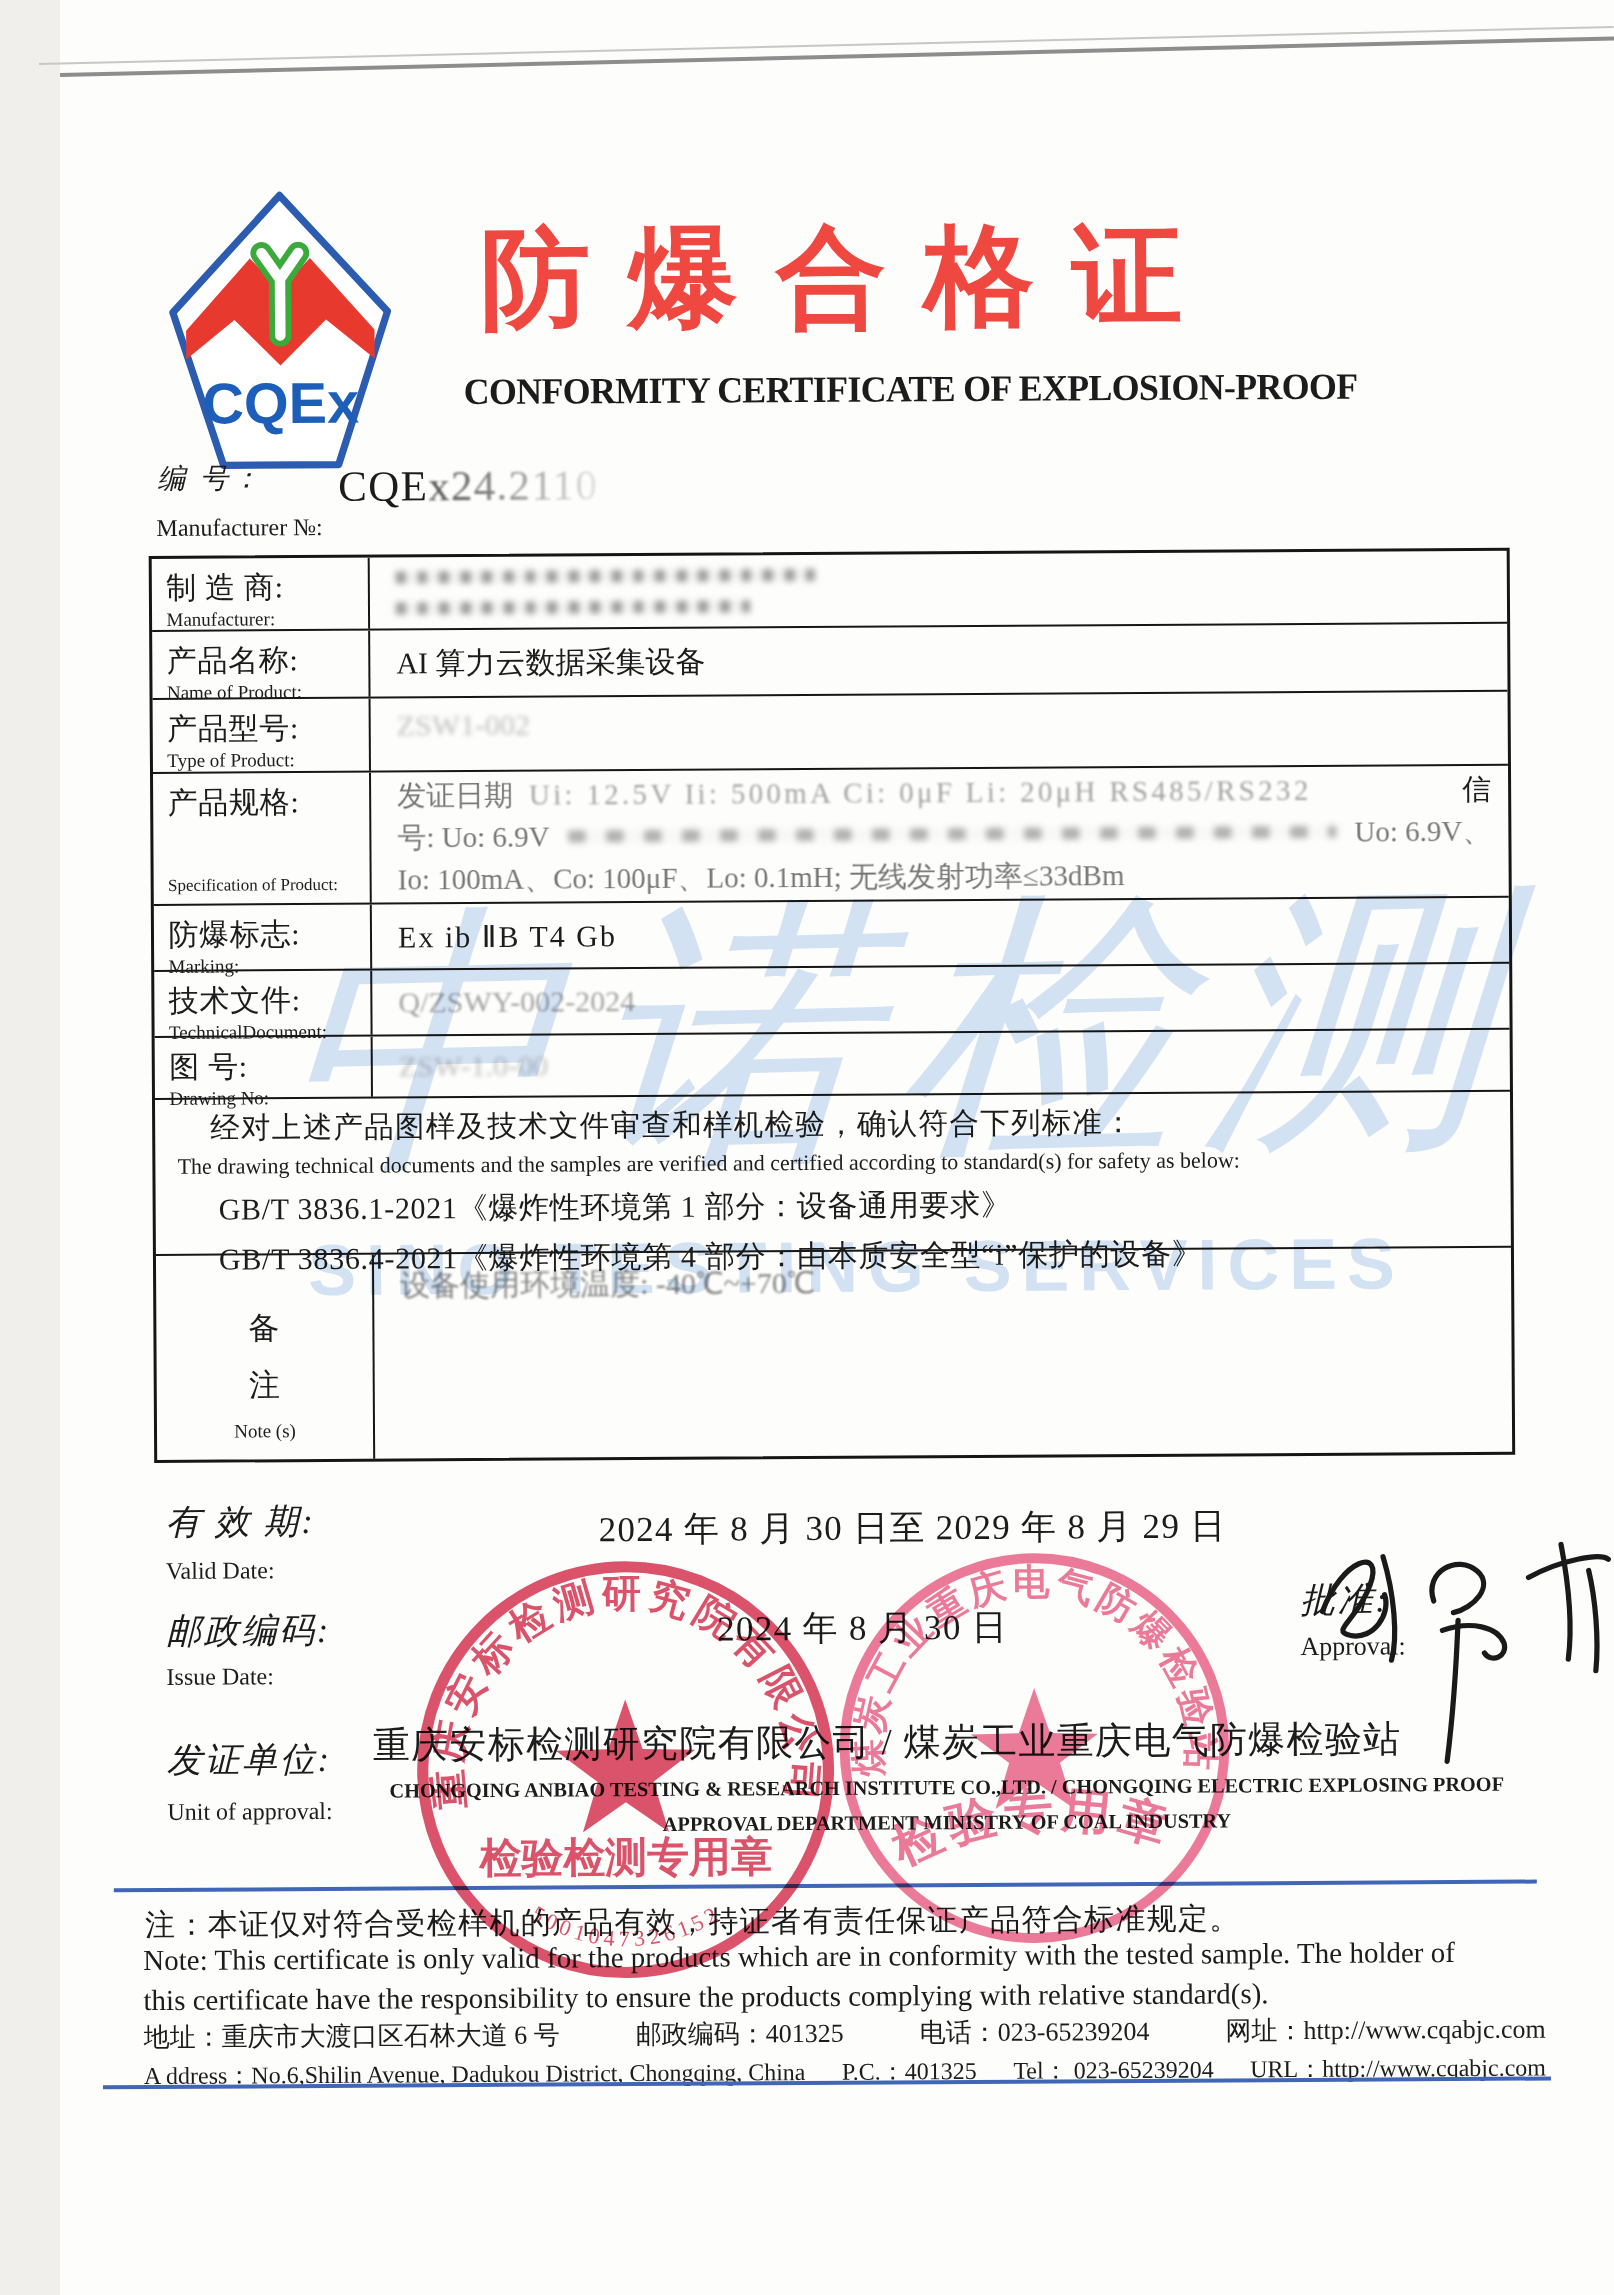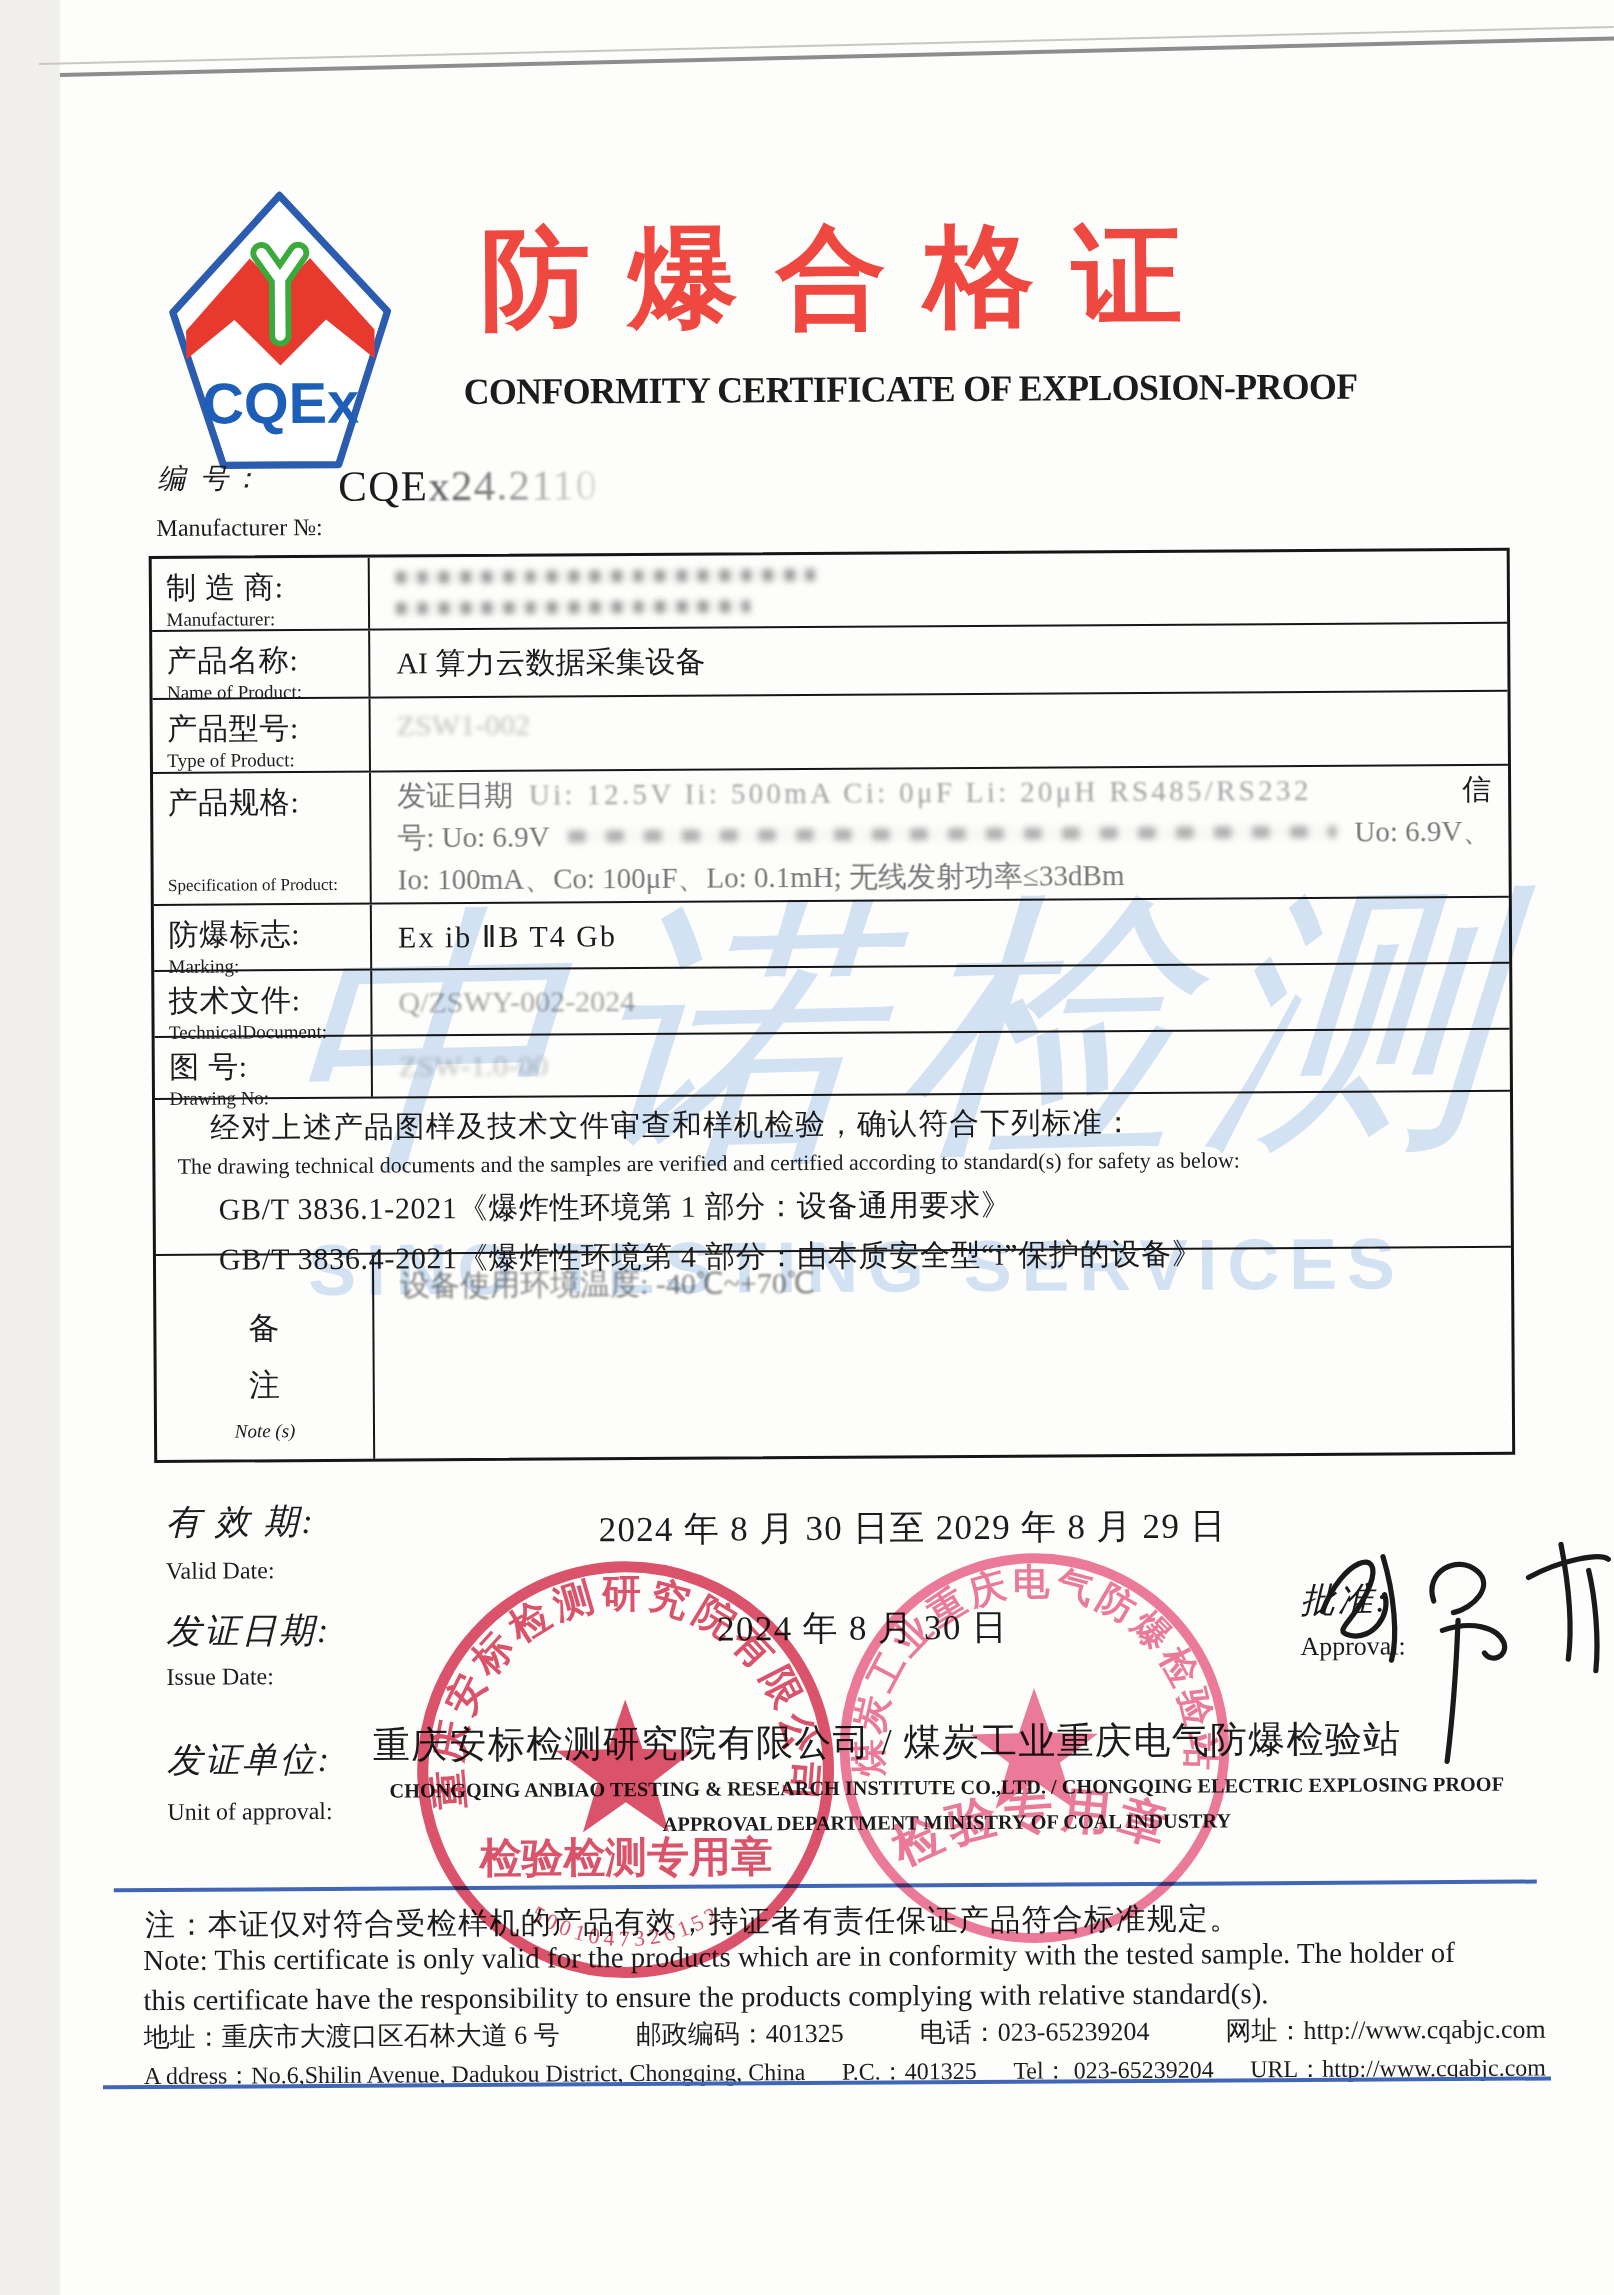--- a/index.html
+++ b/index.html
@@ -185,34 +185,34 @@
         <div class="std-intro-cn">经对上述产品图样及技术文件审查和样机检验，确认符合下列标准：</div>
         <div class="std-intro-en">The drawing technical documents and the samples are verified and certified according to standard(s) for safety as below:</div>
         <div class="std-item">GB/T 3836.1-2021《爆炸性环境第 1 部分：设备通用要求》</div>
         <div class="std-item">GB/T 3836.4-2021《爆炸性环境第 4 部分：由本质安全型“i”保护的设备》</div>
       </div>
 
       <div class="trow" style="height:204px;">
         <div class="lbl notelbl">
           <span class="cnl" style="margin-top:43px;">备</span>
           <span class="cnl">注</span>
-          <span class="enl" style="margin-bottom:9.2px;font-style:italic;">Note (s)</span>
+          <span class="enl" style="margin-bottom:9.2px;">Note (s)</span>
         </div>
         <div class="val" style="justify-content:flex-start;padding-top:10.5px;">
           <span class="fade1 bigval" style="filter:blur(1px);opacity:.55;">设备使用环境温度: -40℃~+70℃</span>
         </div>
       </div>
 
     </div>
 
     <div class="abs fieldlbl-cn" style="left:164px;top:1495px;">有 效 期:</div>
     <div class="abs fieldlbl-en" style="left:164px;top:1554px;">Valid Date:</div>
     <div class="abs fieldval" style="left:597px;top:1505px;">2024 年 8 月 30 日至 2029 年 8 月 29 日</div>
 
-    <div class="abs fieldlbl-cn" style="left:164px;top:1604px;">发证日期:</div>
+    <div class="abs fieldlbl-cn" style="left:164px;top:1604px;">邮政编码:</div>
     <div class="abs fieldlbl-en" style="left:164px;top:1660px;">Issue Date:</div>
     <div class="abs fieldval" style="left:715px;top:1605px;">2024 年 8 月 30 日</div>
 
     <div class="abs fieldlbl-cn" style="left:1298px;top:1580px;">批准:</div>
     <div class="abs fieldlbl-en" style="left:1298px;top:1635px;font-size:26px;">Approval:</div>
 
     <div class="abs fieldlbl-cn" style="left:164px;top:1733px;">发证单位:</div>
     <div class="abs fieldlbl-en" style="left:164px;top:1795px;">Unit of approval:</div>
     <div class="abs issuer-cn" style="left:370px;top:1718px;">重庆安标检测研究院有限公司 / 煤炭工业重庆电气防爆检验站</div>
     <div class="abs issuer-en" style="left:367px;top:1777px;width:1153px;">CHONGQING ANBIAO TESTING &amp; RESEARCH INSTITUTE CO.,LTD. / CHONGQING ELECTRIC EXPLOSING PROOF</div>

